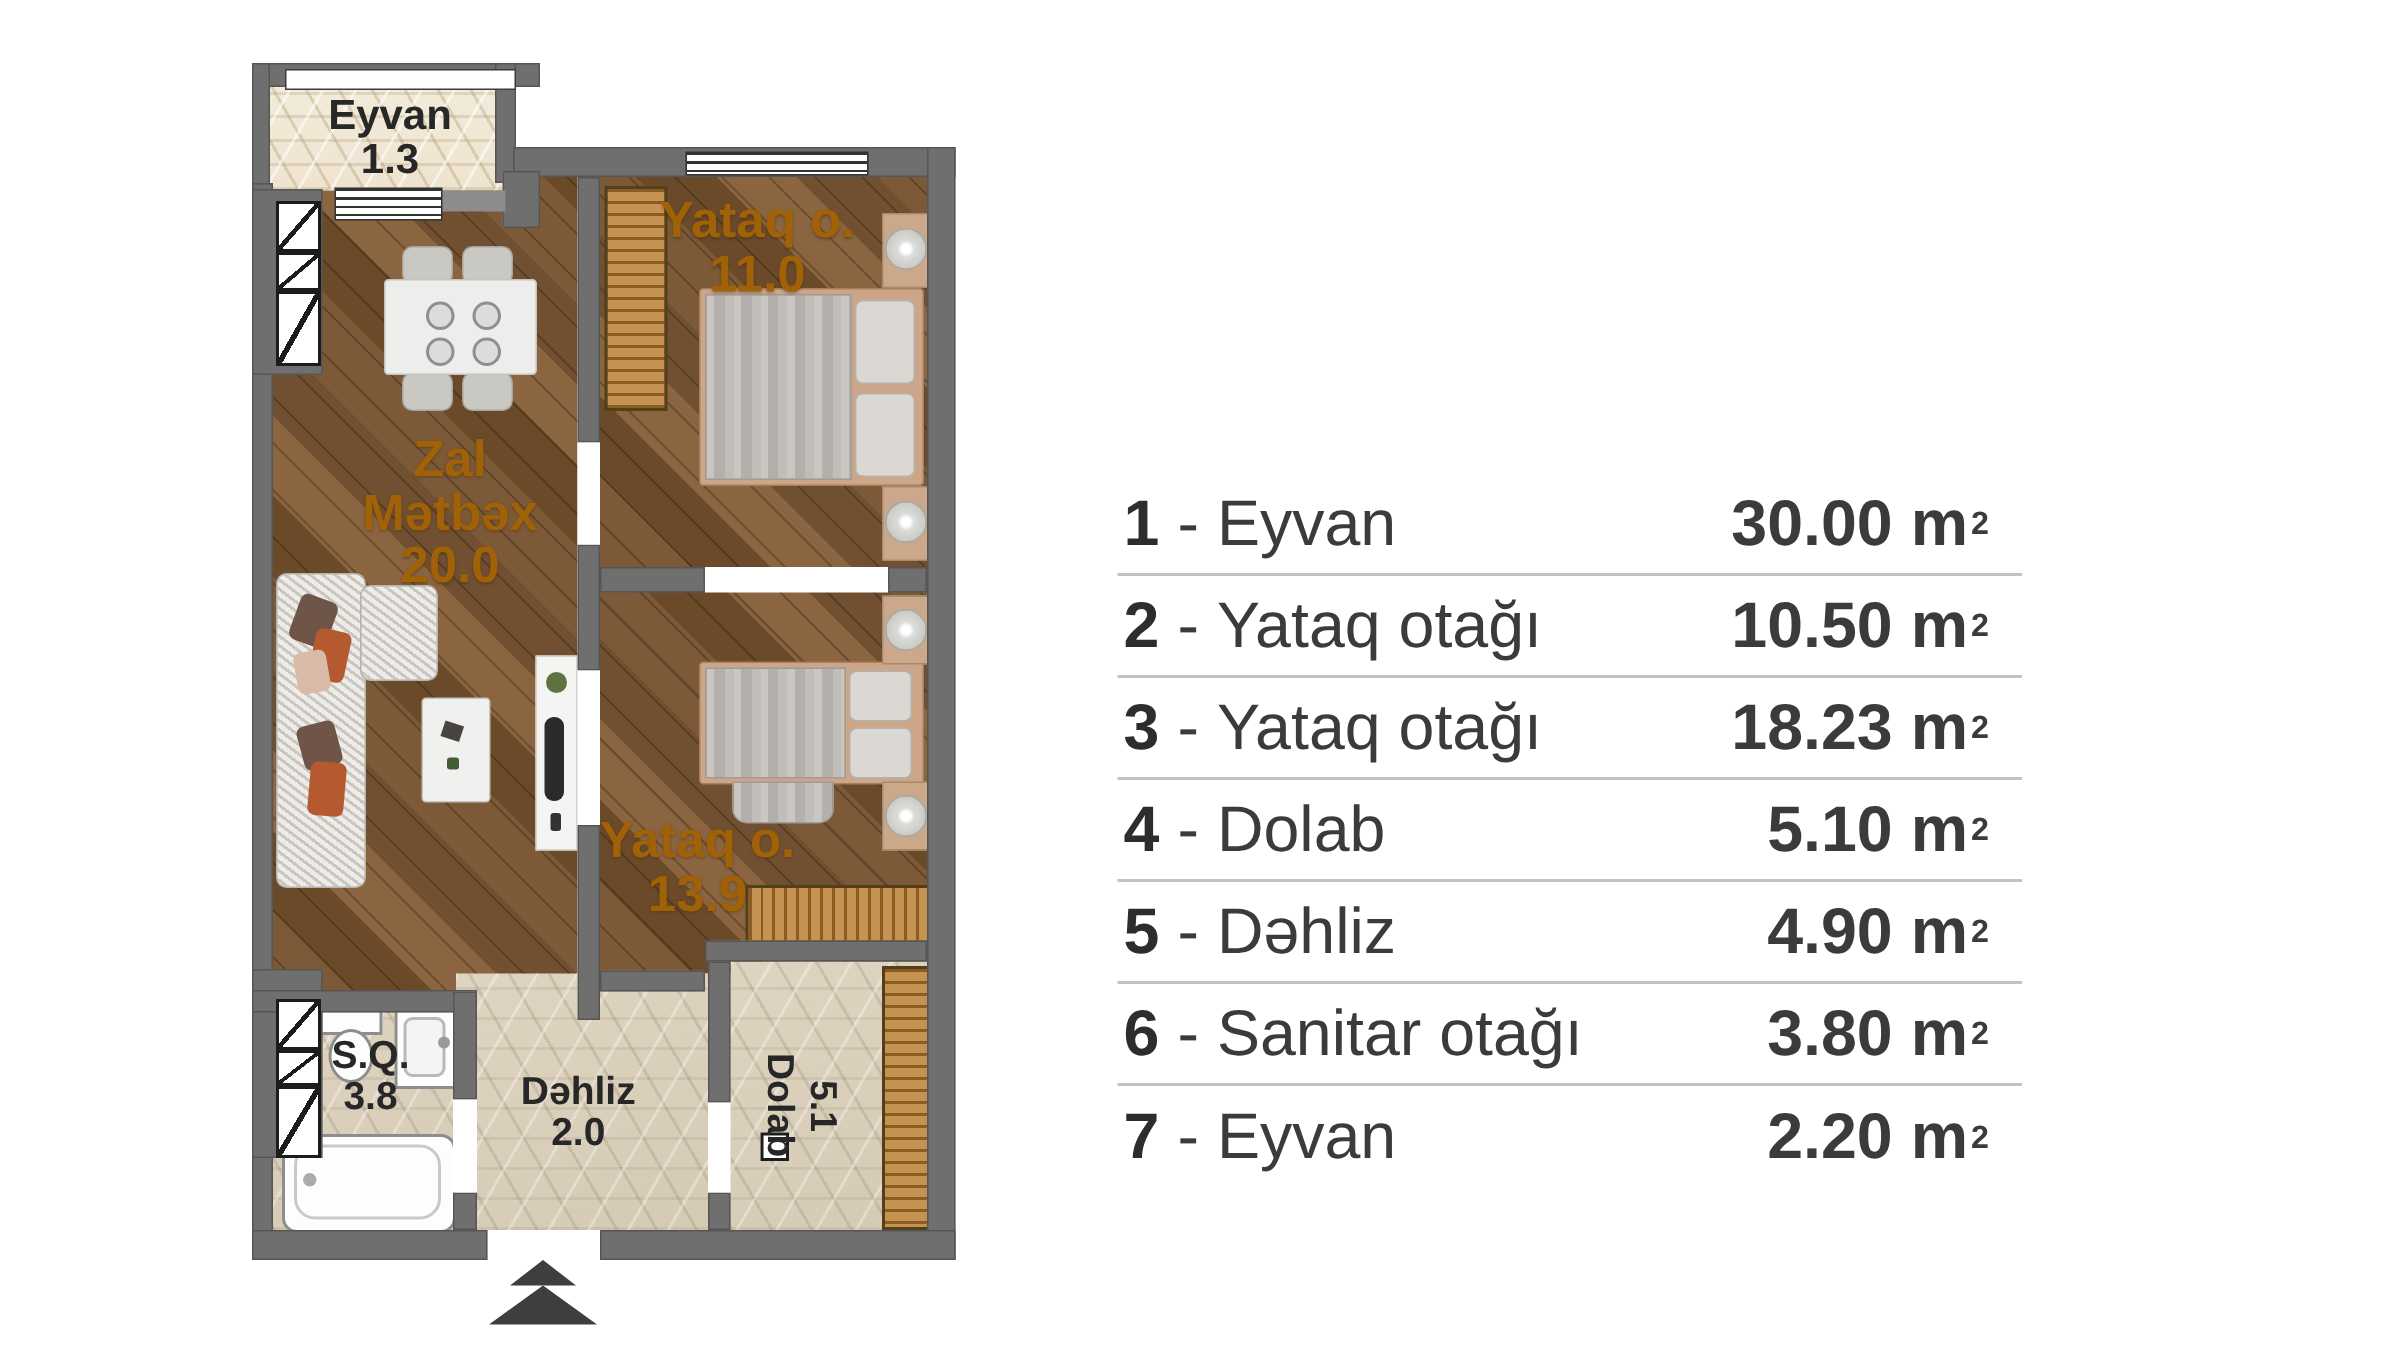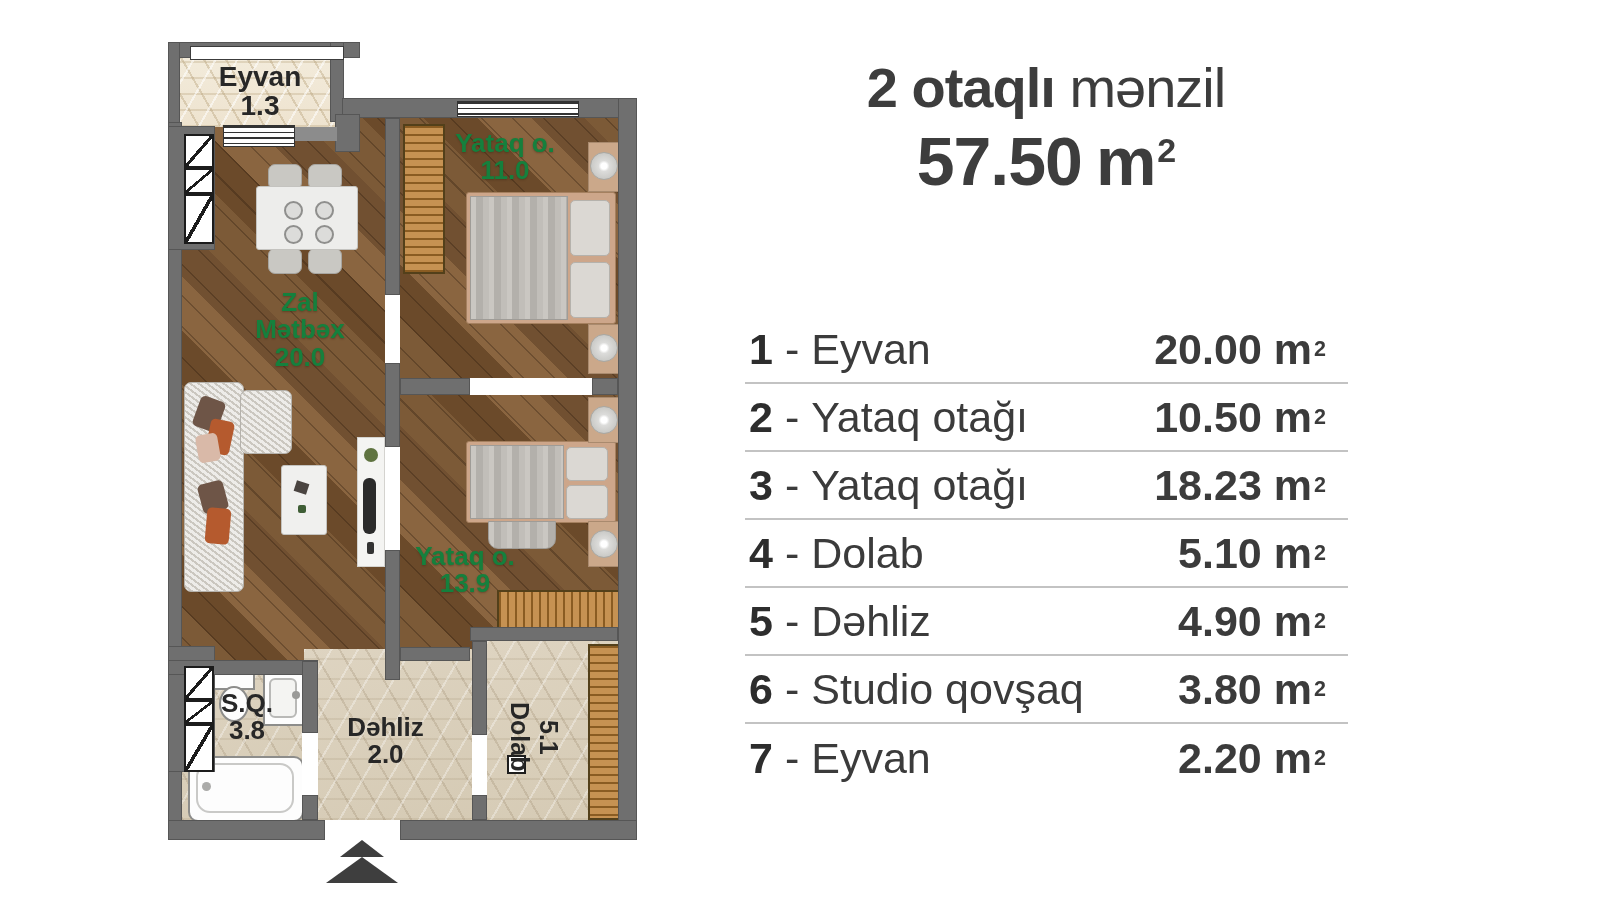--- a/index.html
+++ b/index.html
@@ -37,21 +37,21 @@
   .table{background:#ededeb;border:1px solid #c4c3bf;border-radius:3px;}
   .plate{border-radius:50%;background:#dcdcda;border:2px solid #8f8f8d;}
   .bedframe{background:#cda68a;border:1px solid #a5805f;border-radius:3px;}
   .blanket{background:repeating-linear-gradient(90deg,#cac7c2 0 5px,#b3b0ab 5px 12px,#c1beb9 12px 18px);border:1px solid #9f9c97;}
   .nstand{background:#cba88a;border:1px solid #a98a6e;}
   .lamp{border-radius:50%;background:radial-gradient(circle at 50% 50%, #fff 0 3px, #dcdcda 30%, #bcbcb8 100%);border:1px solid #a8a8a4;}
   .white-fix{background:#fdfdfd;border:2px solid #8d8d8b;}
   .tri{width:0;height:0;}
   
   .plab{position:absolute;font-weight:bold;text-align:center;line-height:1.05;}
-  .plab.light{color:#15803d;font-size:26px;text-shadow:0 1px 2px rgba(60,40,20,.45);}
+  .plab.light{color:#a16207;font-size:34px;text-shadow:0 1px 2px rgba(60,40,20,.45);}
   .plab.dark{color:#272727;font-size:26px;}
   .plab-vert{position:absolute;writing-mode:vertical-lr;text-align:center;font-weight:bold;
              color:#272727;font-size:25px;line-height:1.15;}
   
   .panel-title{position:absolute;left:740px;top:56px;width:612px;text-align:center;color:#3d3d3d;letter-spacing:-1px;}
   .pt-line1{font-size:56px;line-height:1.15;}
   .pt-line1 .b{font-weight:bold;}
   .pt-line2{font-size:68px;font-weight:bold;line-height:1.1;margin-top:4px;}
   .pt-line2 .unit{margin-left:14px;}
   .panel-title sup{font-size:50%;vertical-align:super;margin-left:2px;}
@@ -204,37 +204,28 @@
   </div>
   <div class="plab dark" style="left:328px;top:714px;width:115px;">
     <div>Dəhliz</div>
     <div>2.0</div>
   </div>
   <div class="plab-vert" style="left:505px;top:694px;height:86px;">
     <div>Dolab</div>
     <div>5.1</div>
   </div>
 
-  <div class="panel-title">
-    <div class="pt-line1">
-      <span class="b">2 otaqlı</span>
-      <span>mənzil</span>
-    </div>
-    <div class="pt-line2">
-      <span>57.50</span><span class="unit">m</span><sup>2</sup>
-    </div>
-  </div>
 
   <div class="legend">
     <div class="lrow">
       <span class="num">1</span>
       <span class="dash">-</span>
       <span class="label">Eyvan</span>
       <span class="spacer"></span>
-      <span class="val">20.00</span>
+      <span class="val">30.00</span>
       <span class="unit">m</span>
         <sup>2</sup>
     </div>
     <div class="lrow">
       <span class="num">2</span>
       <span class="dash">-</span>
       <span class="label">Yataq otağı</span>
       <span class="spacer"></span>
       <span class="val">10.50</span>
       <span class="unit">m</span>
@@ -263,21 +254,21 @@
       <span class="dash">-</span>
       <span class="label">Dəhliz</span>
       <span class="spacer"></span>
       <span class="val">4.90</span>
       <span class="unit">m</span>
         <sup>2</sup>
     </div>
     <div class="lrow">
       <span class="num">6</span>
       <span class="dash">-</span>
-      <span class="label">Studio qovşaq</span>
+      <span class="label">Sanitar otağı</span>
       <span class="spacer"></span>
       <span class="val">3.80</span>
       <span class="unit">m</span>
         <sup>2</sup>
     </div>
     <div class="lrow">
       <span class="num">7</span>
       <span class="dash">-</span>
       <span class="label">Eyvan</span>
       <span class="spacer"></span>

